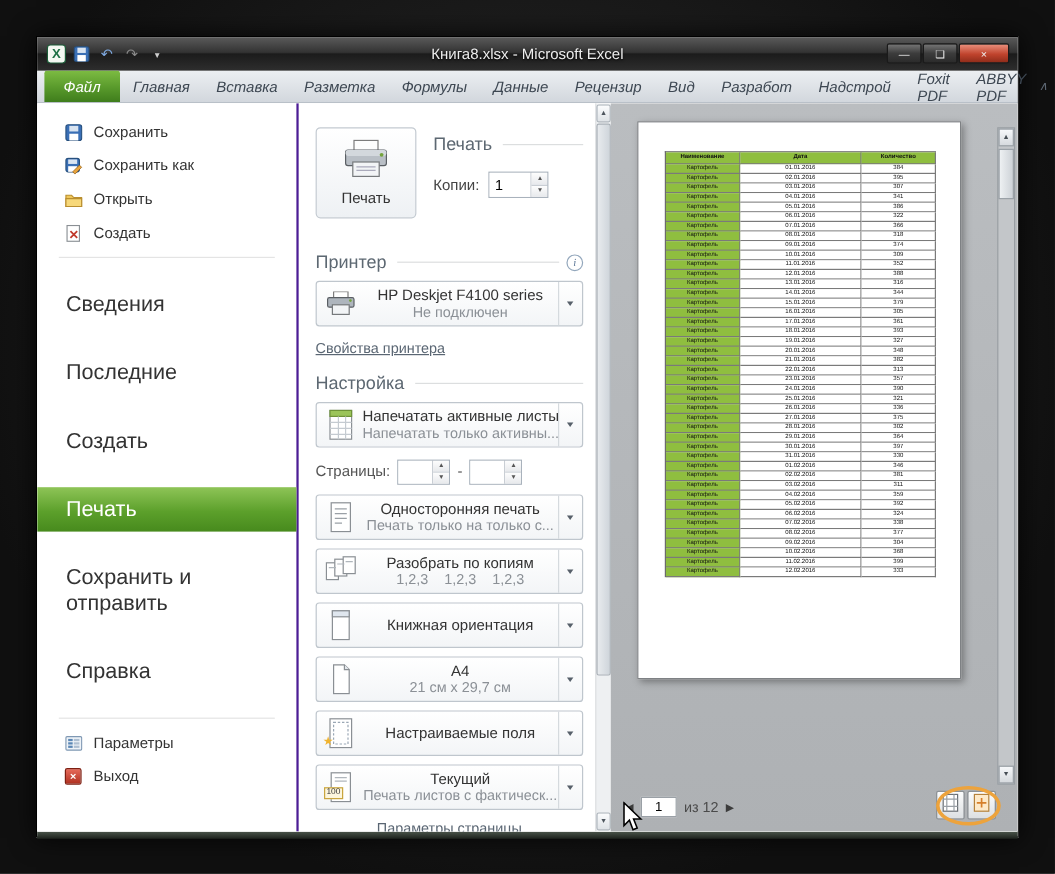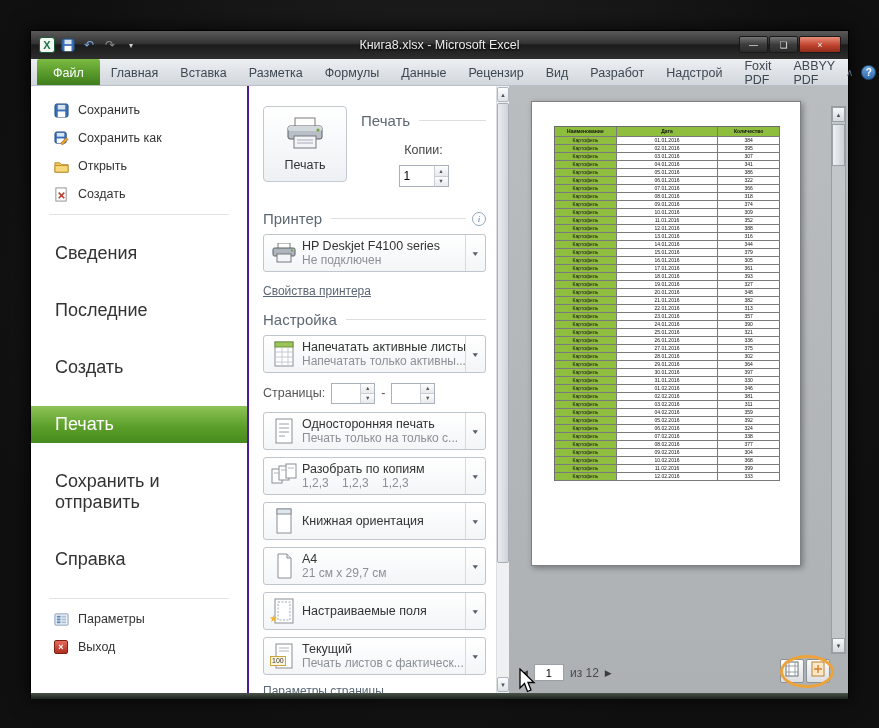--- a/index.html
+++ b/index.html
@@ -23,21 +23,21 @@
   .win-title { position:absolute; left:0; right:0; text-align:center; color:#ededed; font-size:12.5px;
                text-shadow:0 1px 2px #000; pointer-events:none; }
   .win-controls { position:absolute; right:7px; top:5px; display:flex; gap:1px; }
   .wbtn { width:29px; height:17px; border:1px solid #1a1a1a; border-radius:2px;
           background:linear-gradient(#757575,#3c3c3c 50%,#2b2b2b); color:#eee; font-size:9px;
           display:flex; align-items:center; justify-content:center; }
   .wbtn.close { width:42px; background:linear-gradient(#e98f7c,#c0432d 55%,#8f2c1a); }
 
   
   .tabrow { height:27px; background:linear-gradient(#eceff2,#d2d7dd); border-bottom:1px solid #b9c0c8;
-            display:flex; align-items:stretch; padding-left:6px; position:relative; }
+            display:flex; align-items:stretch; padding-left:6px; position:relative;font-style:italic; }
   .tabs { display:flex; align-items:stretch; }
   .tab { padding:6px 11px 5px; font-size:12.5px; color:#3d4752; display:flex; align-items:center; }
   .tab.active { background:linear-gradient(#7cbb42,#58992b 55%,#3f7d1c); color:#fff; border-radius:2px 2px 0 0;
                 padding:6px 16px 5px; }
   .tabrow-right { margin-left:auto; display:flex; align-items:center; gap:8px; padding-right:10px; }
   .tabrow-right .ticon { color:#5d6773; font-size:10px; }
   .help-icon { width:15px; height:15px; border-radius:50%; background:linear-gradient(#6fa6dd,#2f6cb3);
                color:#fff; font-size:10px; font-weight:bold; display:flex; align-items:center; justify-content:center;
                border:1px solid #24527f; }
 
@@ -61,45 +61,45 @@
   .print-top { display:flex; gap:14px; height:78px; }
   .bigprint { width:84px; height:76px; border:1px solid #c3cad1; border-radius:4px;
               background:linear-gradient(#ffffff,#eef1f4); display:flex; flex-direction:column;
               align-items:center; justify-content:center; gap:3px; }
   .bigprint .lbl { font-size:12.5px; color:#333; }
   .top-right { flex:1; padding-top:6px; }
   .bheading { display:flex; align-items:center; font-size:15px; color:#5d6872; }
   .bheading .rule { flex:1; border-top:1px solid #dcdedf; margin:0 0 0 9px; }
   .info-icon { width:14px; height:14px; border:1px solid #93a7bc; border-radius:50%; color:#5f7globe; color:#5f7a99;
                font-size:9px; font-style:italic; font-family:"Liberation Serif",serif; display:flex; align-items:center; justify-content:center; margin-left:6px; }
-  .copies-row { display:flex; align-items:center; gap:8px; margin-top:14px; font-size:12.5px; color:#444;flex-direction:column; }
+  .copies-row { display:flex; align-items:center; gap:8px; margin-top:14px; font-size:12.5px; color:#444; }
   .spinbox { display:inline-flex; border:1px solid #a9b2bc; background:#fff; height:22px; }
   .spinval { width:34px; border:0; outline:none; font-size:12px; padding:0 4px; }
   .spincol { width:14px; border-left:1px solid #c9ced4; display:flex; flex-direction:column; }
   .spincol span { flex:1; font-size:5.5px; color:#555; display:flex; align-items:center; justify-content:center;
                   background:linear-gradient(#fdfdfd,#e7e9ec); }
   .spincol span:first-child { border-bottom:1px solid #c9ced4; }
 
   .sect { margin-top:26px; }
   .sect2 { margin-top:12px; }
   .dd { height:38px; margin-top:7px; border:1px solid #bfc6cd; border-radius:3px;
-        background:linear-gradient(#ffffff,#f3f5f7); display:flex; align-items:center; padding-left:5px; }
+        background:linear-gradient(#ffffff,#f3f5f7); display:flex; align-items:center; padding-left:5px;text-align:center; }
   .ddicon { width:30px; flex:0 0 30px; display:flex; align-items:center; justify-content:center; }
   .ddtext { flex:1; min-width:0; padding-left:3px; }
   .ddtext .t1 { display:block; font-size:12.5px; color:#333; white-space:nowrap; overflow:hidden; }
   .ddtext .t2 { display:block; font-size:12px; color:#8b9096; white-space:pre; overflow:hidden; }
   .ddarrow { width:20px; align-self:stretch; border-left:1px solid #d5dade; display:flex; align-items:center;
              justify-content:center; }
   .ddarrow span { font-size:6.5px; color:#57606a; transform:scaleX(1.4); }
   .pages-row { display:flex; align-items:center; gap:6px; margin-top:8px; font-size:12.5px; color:#555; height:24px; }
   .pages-row .spinbox { height:21px; }
   .pages-row .spinval { width:28px; }
   .linkrow { margin-top:9px; }
   .blink { font-size:12px; color:#5a6673; text-decoration:underline; }
-  .linkrow2 { text-align:left; margin-top:6px; }
+  .linkrow2 { text-align:center; margin-top:6px; }
 
   
   .mscroll { position:absolute; right:0; top:0; bottom:0; width:13px; background:#eef0f2; border-left:1px solid #dcdfe2; }
   .sbtn { position:absolute; left:0; width:12px; height:15px; background:linear-gradient(#fbfcfd,#dfe3e7);
           border:1px solid #aeb5bc; border-radius:2px; display:flex; align-items:center; justify-content:center;
           font-size:6px; color:#4e565e; }
   .sbtn.up { top:1px; } .sbtn.down { bottom:1px; }
   .sthumb { position:absolute; left:0; width:12px; top:17px; height:460px; border:1px solid #a7aeb5;
             border-radius:2px; background:linear-gradient(90deg,#e8ebee,#cfd5db); }
 

